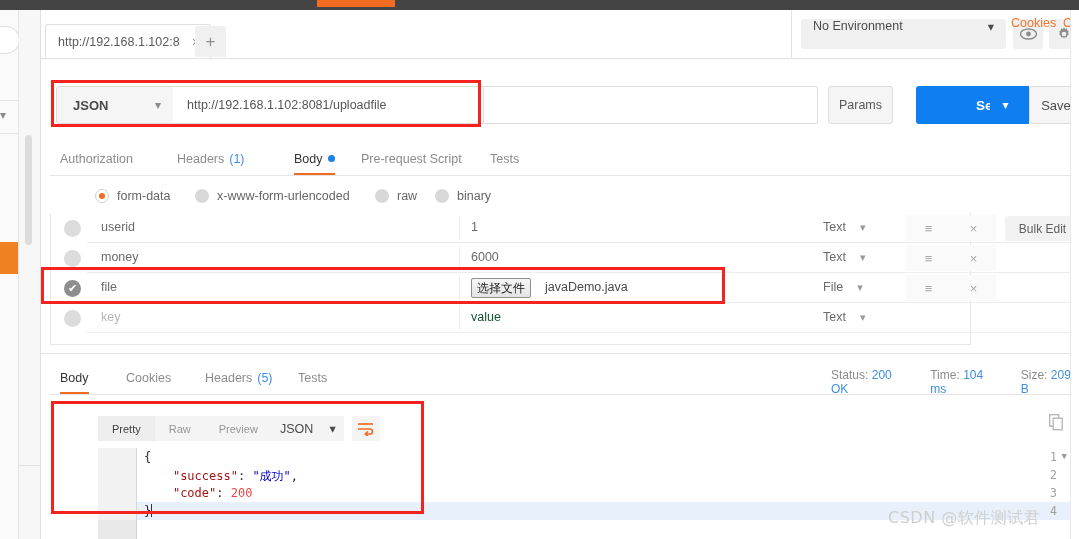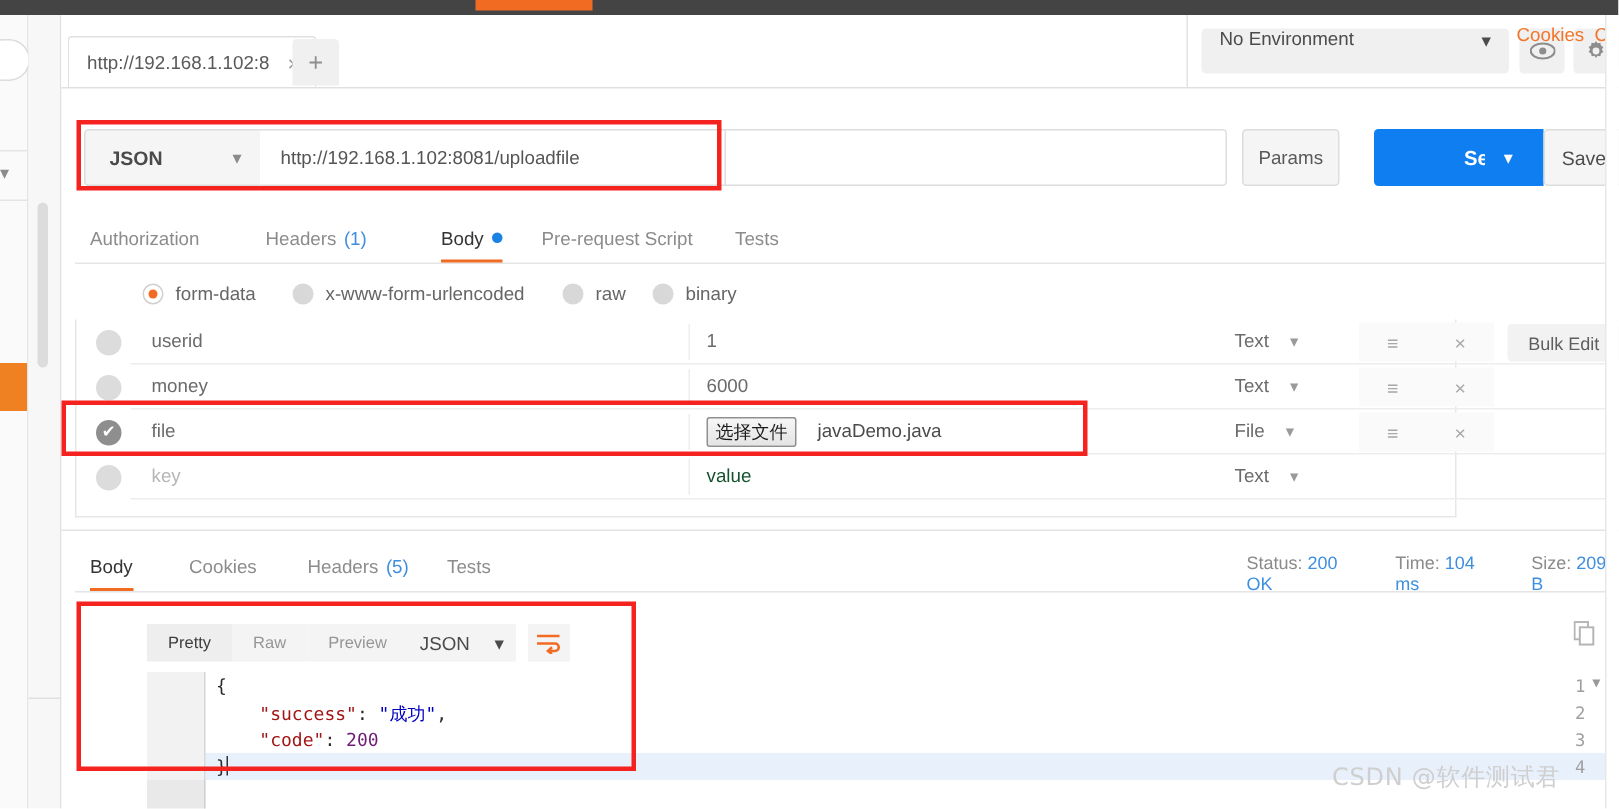--- a/index.html
+++ b/index.html
@@ -585,21 +585,21 @@
     color: #2b2b2b;
   }
   .hl-line {
     position: absolute;
     left: 39px; top: 54px;
     width: 933px; height: 18px;
     background: #e8f0fb;
   }
   .k-key { color: #a31515; }
   .k-str { color: #0000c0; }
-  .k-num { color: #701a75; }
+  .k-num { color: #ef4444; }
   .k-punc { color: #2b2b2b; }
   .caret-bar {
     display: inline-block;
     width: 1px;
     height: 13px;
     background: #333;
     vertical-align: -2px;
   }
   .editor-bottom {
     position: absolute;

